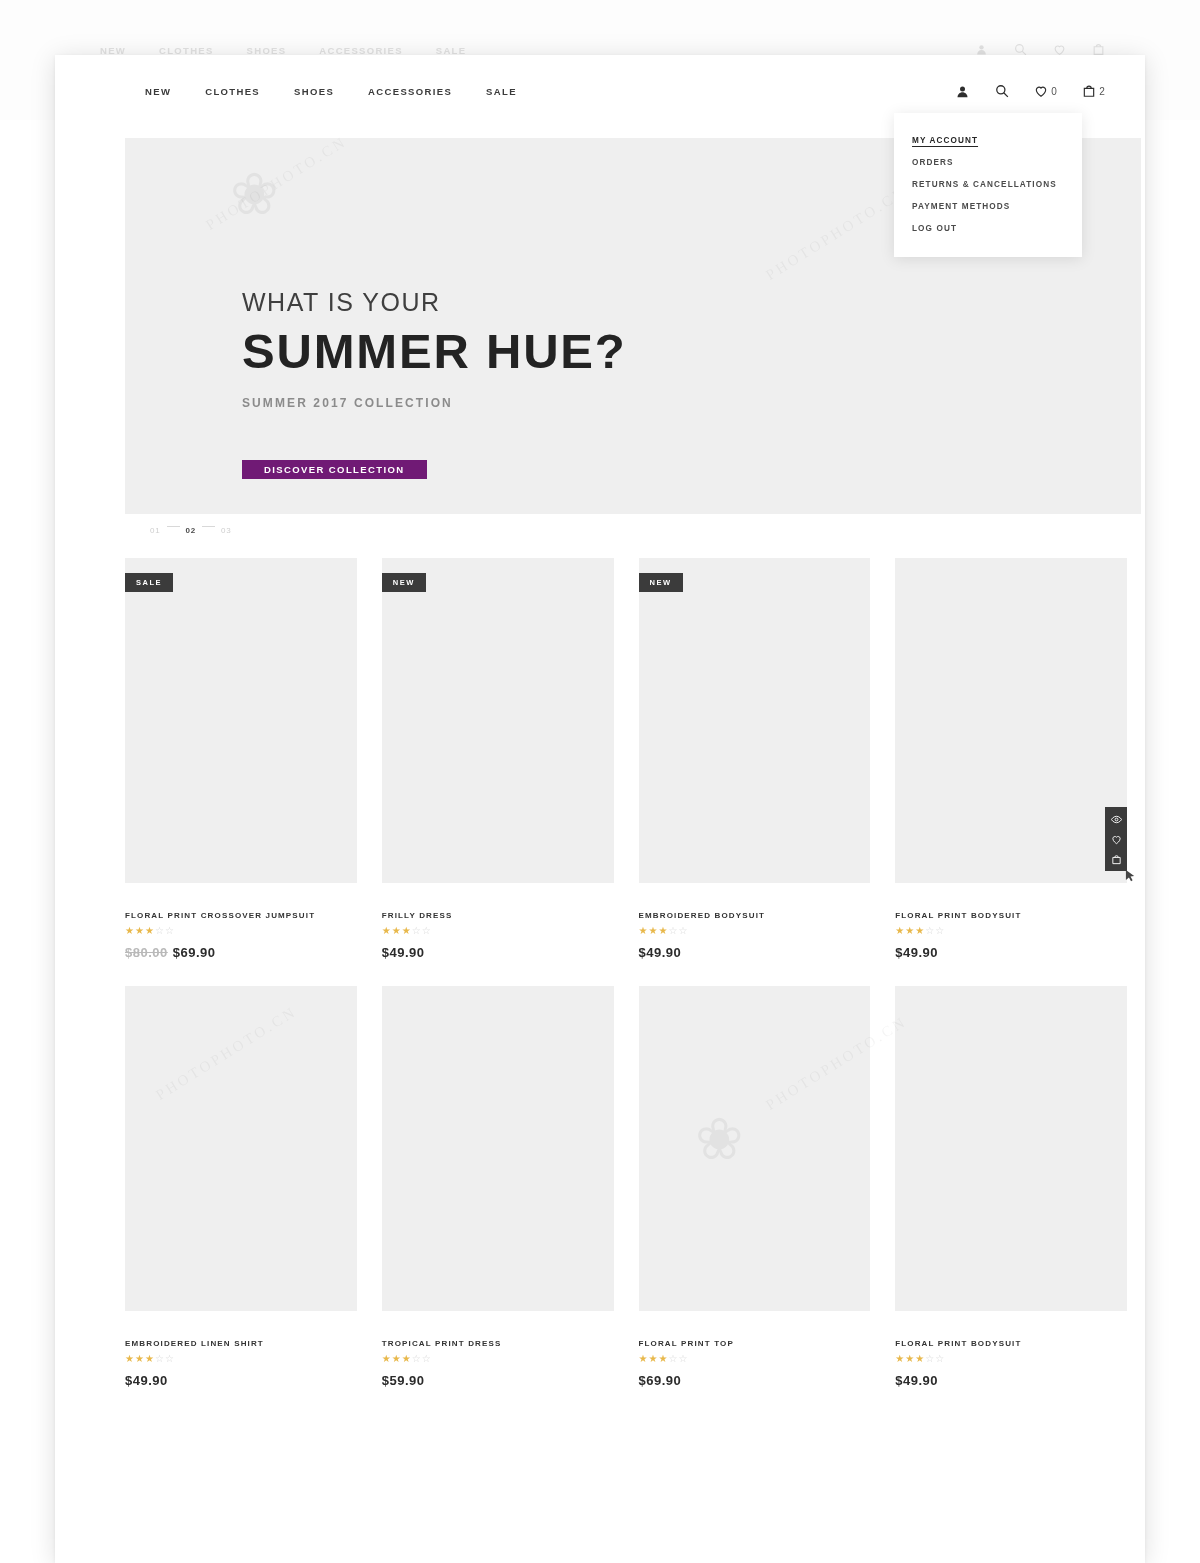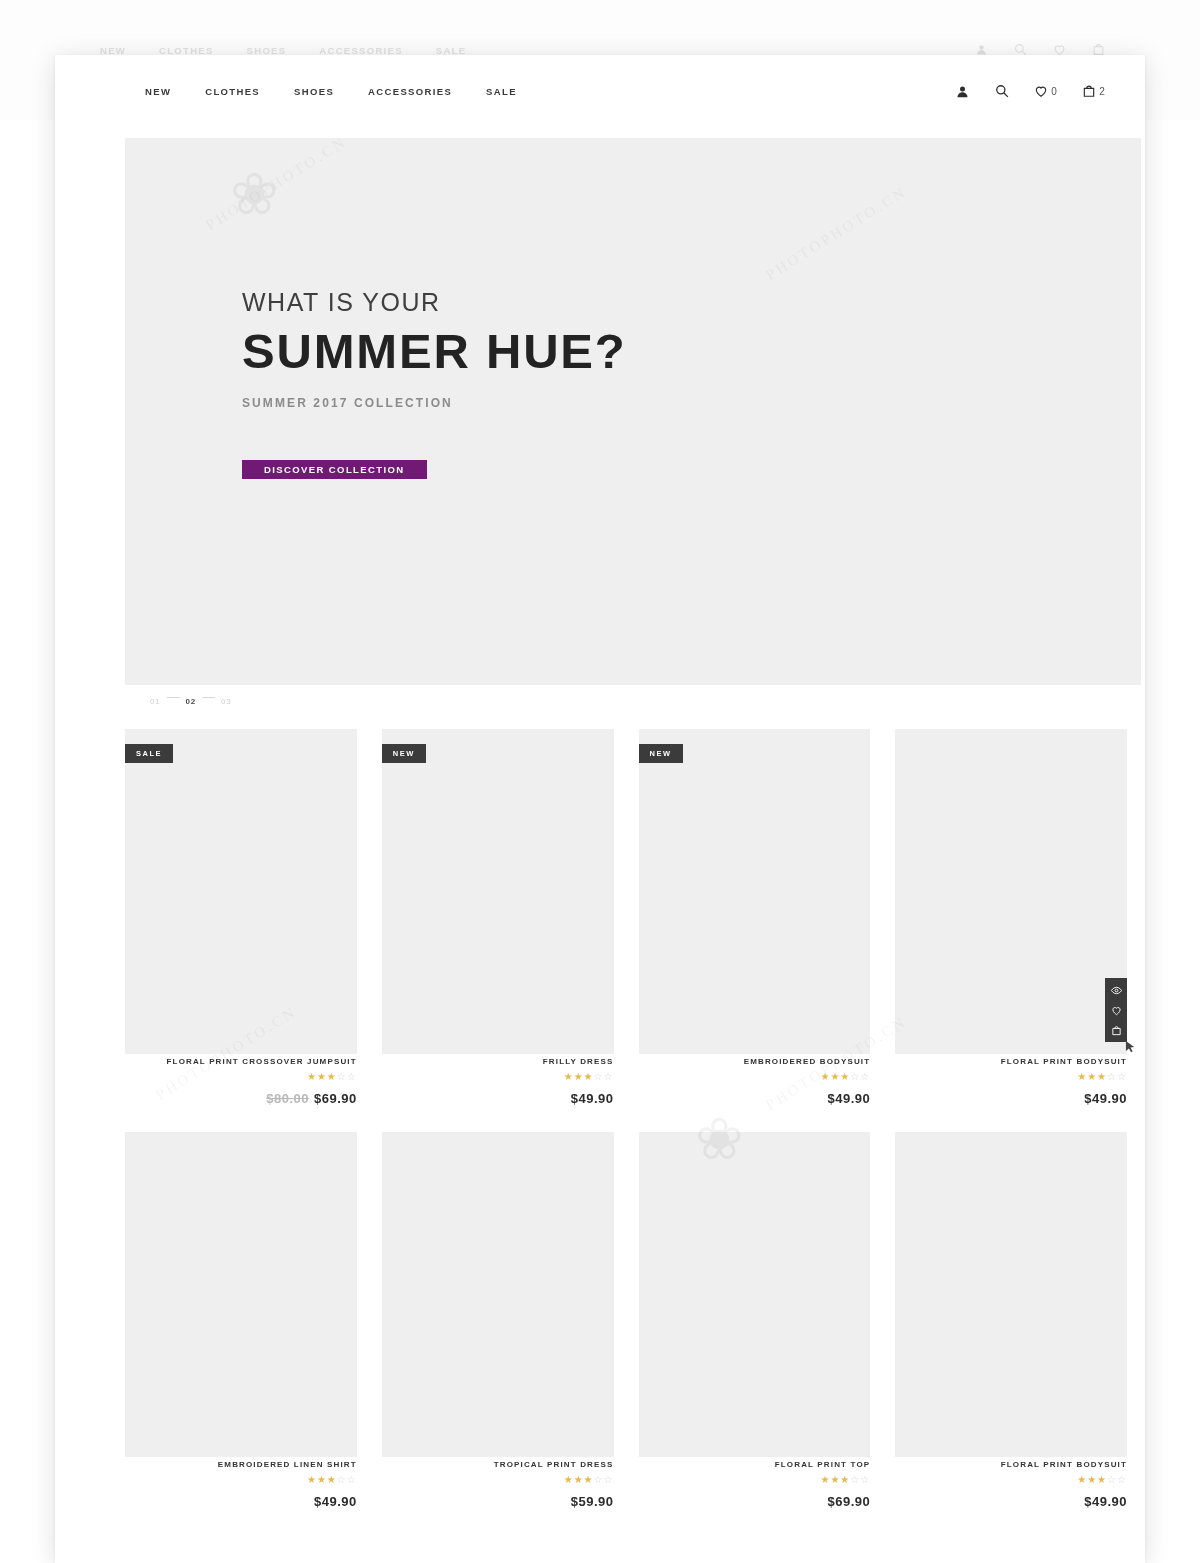--- a/index.html
+++ b/index.html
@@ -118,21 +118,21 @@
   }
   .dd-item.active {
     color: #262626;
     text-decoration: underline;
     text-underline-offset: 3px;
   }
 
   
   .hero {
     margin: 11px 4px 0 70px;
-    height: 547px;
+    height: 376px;
     background: #efefef;
     position: relative;
   }
   .hero-content {
     position: absolute;
     left: 117px;
     top: 152px;
   }
   .hero-kicker {
     font-size: 25px;
@@ -265,22 +265,22 @@
   }
   .cursor-mark {
     position: absolute;
     right: -9px;
     bottom: 2px;
     width: 11px;
     height: 13px;
     z-index: 9;
   }
   .card-info {
-    text-align: right;
-    padding-top: 3px;
+    text-align: left;
+    padding-top: 28px;
   }
   .card-title {
     font-size: 8px;
     font-weight: bold;
     letter-spacing: 1.15px;
     color: #333333;
     cursor: pointer;
   }
   .stars {
     margin-top: 6px;
@@ -395,20 +395,27 @@
       </span>
       <span class="icon-btn">
         <svg width="14" height="14" viewBox="0 0 24 24" fill="none" stroke="currentColor" stroke-width="2">
             <path d="M4 7.5h16v13.5H4z"></path>
             <path d="M8.2 7.5a3.8 3.8 0 017.6 0"></path>
           </svg>
         <span class="icon-count">2</span>
       </span>
     </div>
 
+    <div class="account-dropdown">
+      <div class="dd-item active">MY ACCOUNT</div>
+      <div class="dd-item">ORDERS</div>
+      <div class="dd-item">RETURNS &amp; CANCELLATIONS</div>
+      <div class="dd-item">PAYMENT METHODS</div>
+      <div class="dd-item">LOG OUT</div>
+    </div>
   </div>
 
   <div class="hero">
     <div class="hero-content">
       <div class="hero-kicker">WHAT IS YOUR</div>
       <div class="hero-title">SUMMER HUE?</div>
       <div class="hero-sub">SUMMER 2017 COLLECTION</div>
       <button class="hero-cta">DISCOVER COLLECTION</button>
     </div>
   </div>

